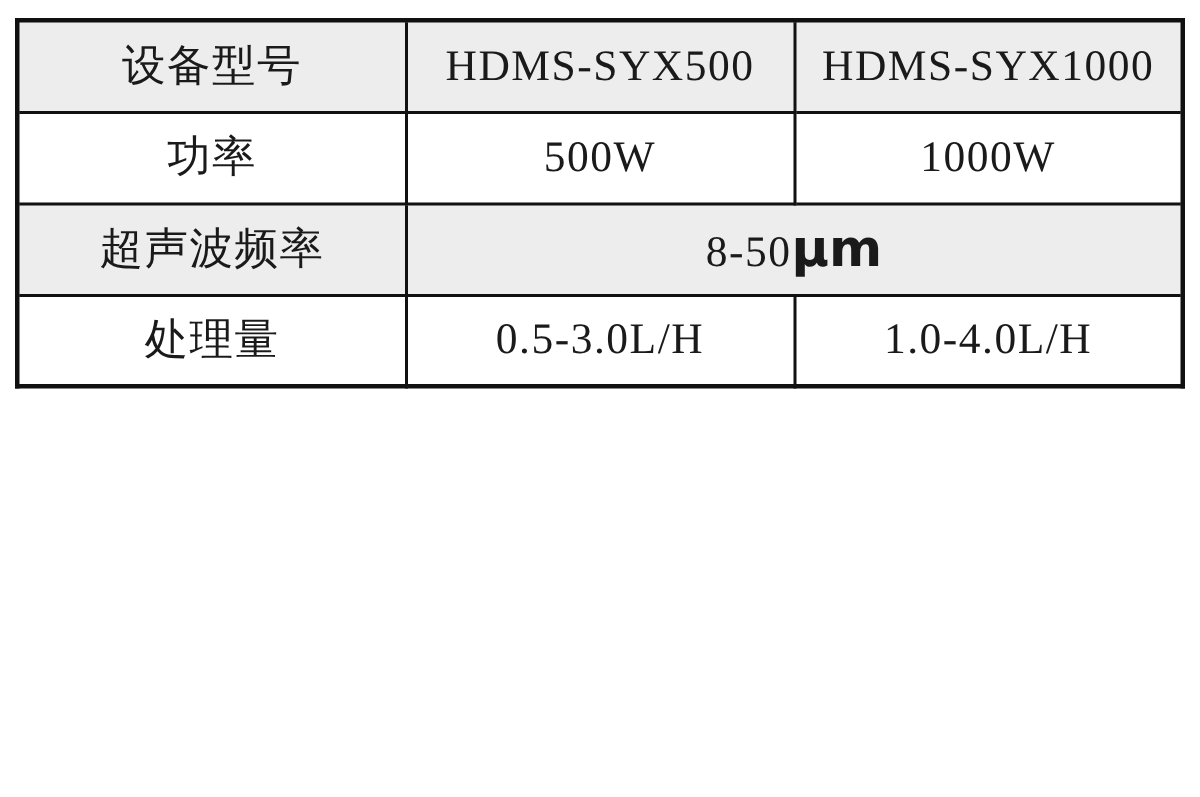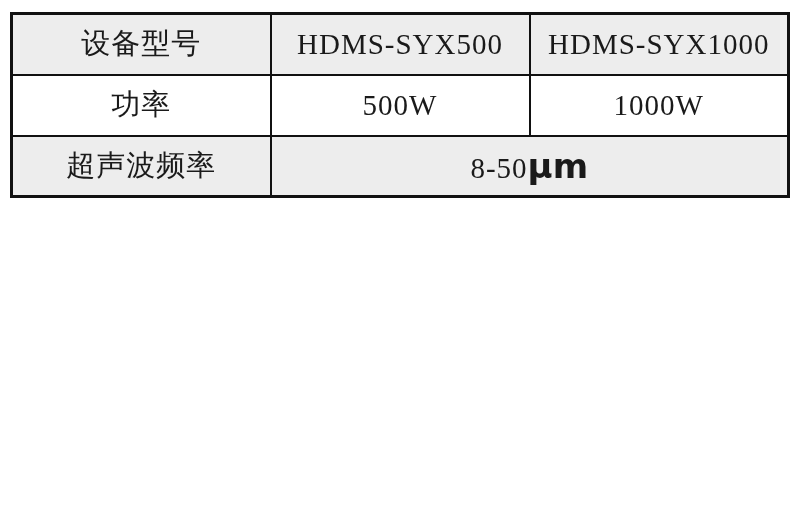--- a/index.html
+++ b/index.html
@@ -66,15 +66,20 @@
         </tr>
         <tr>
           <td>功率</td>
           <td><span>500W</span></td>
           <td><span>1000W</span></td>
         </tr>
         <tr class="shaded">
           <td>超声波频率</td>
           <td colspan="2"><span>8-50</span><span class="unit-sans">μm</span></td>
         </tr>
+        <tr>
+          <td>处理量</td>
+          <td><span>0.5-3.0L/H</span></td>
+          <td><span>1.0-4.0L/H</span></td>
+        </tr>
       </tbody>
   </table>
 </div>
 
 </body></html>

